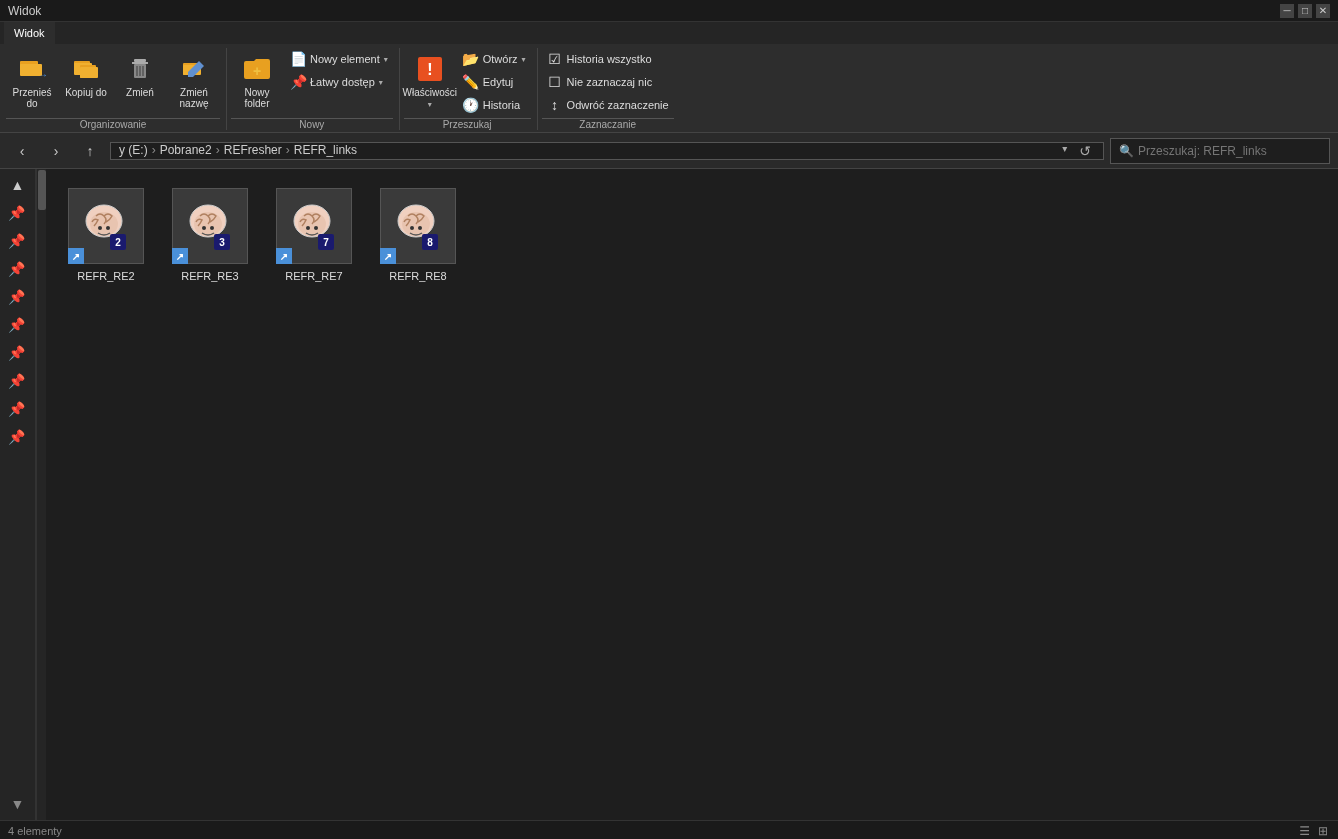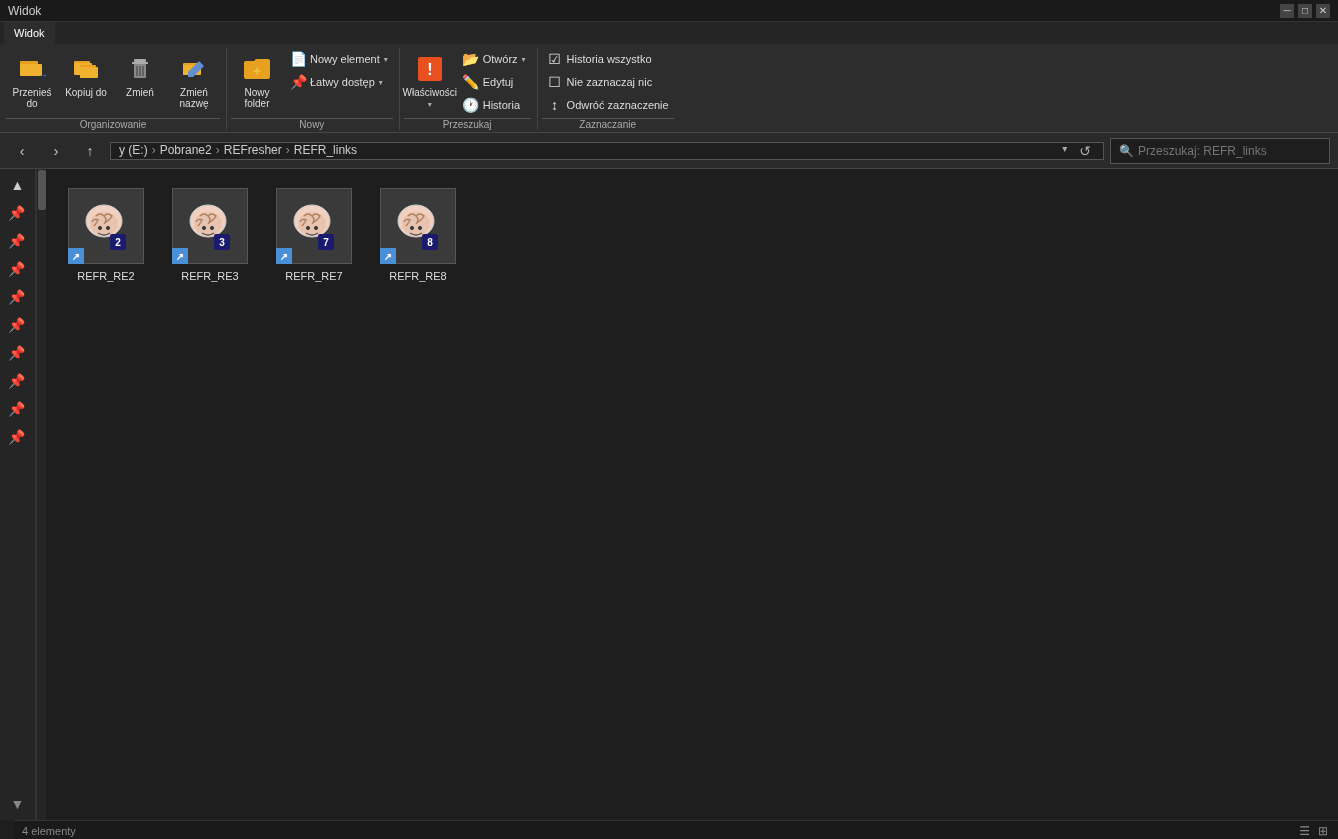--- a/index.html
+++ b/index.html
@@ -332,21 +332,20 @@
     .status-bar {
       background: #1a1a1a;
       height: 20px;
       display: flex;
       align-items: center;
       padding: 0 8px;
       border-top: 1px solid #333;
       font-size: 11px;
       color: #888;
       justify-content: space-between;
-      margin-left: 14px;
     }
     .status-right {
       display: flex;
       gap: 4px;
       align-items: center;
     }
     .view-btn {
       background: transparent;
       border: none;
       color: #888;

